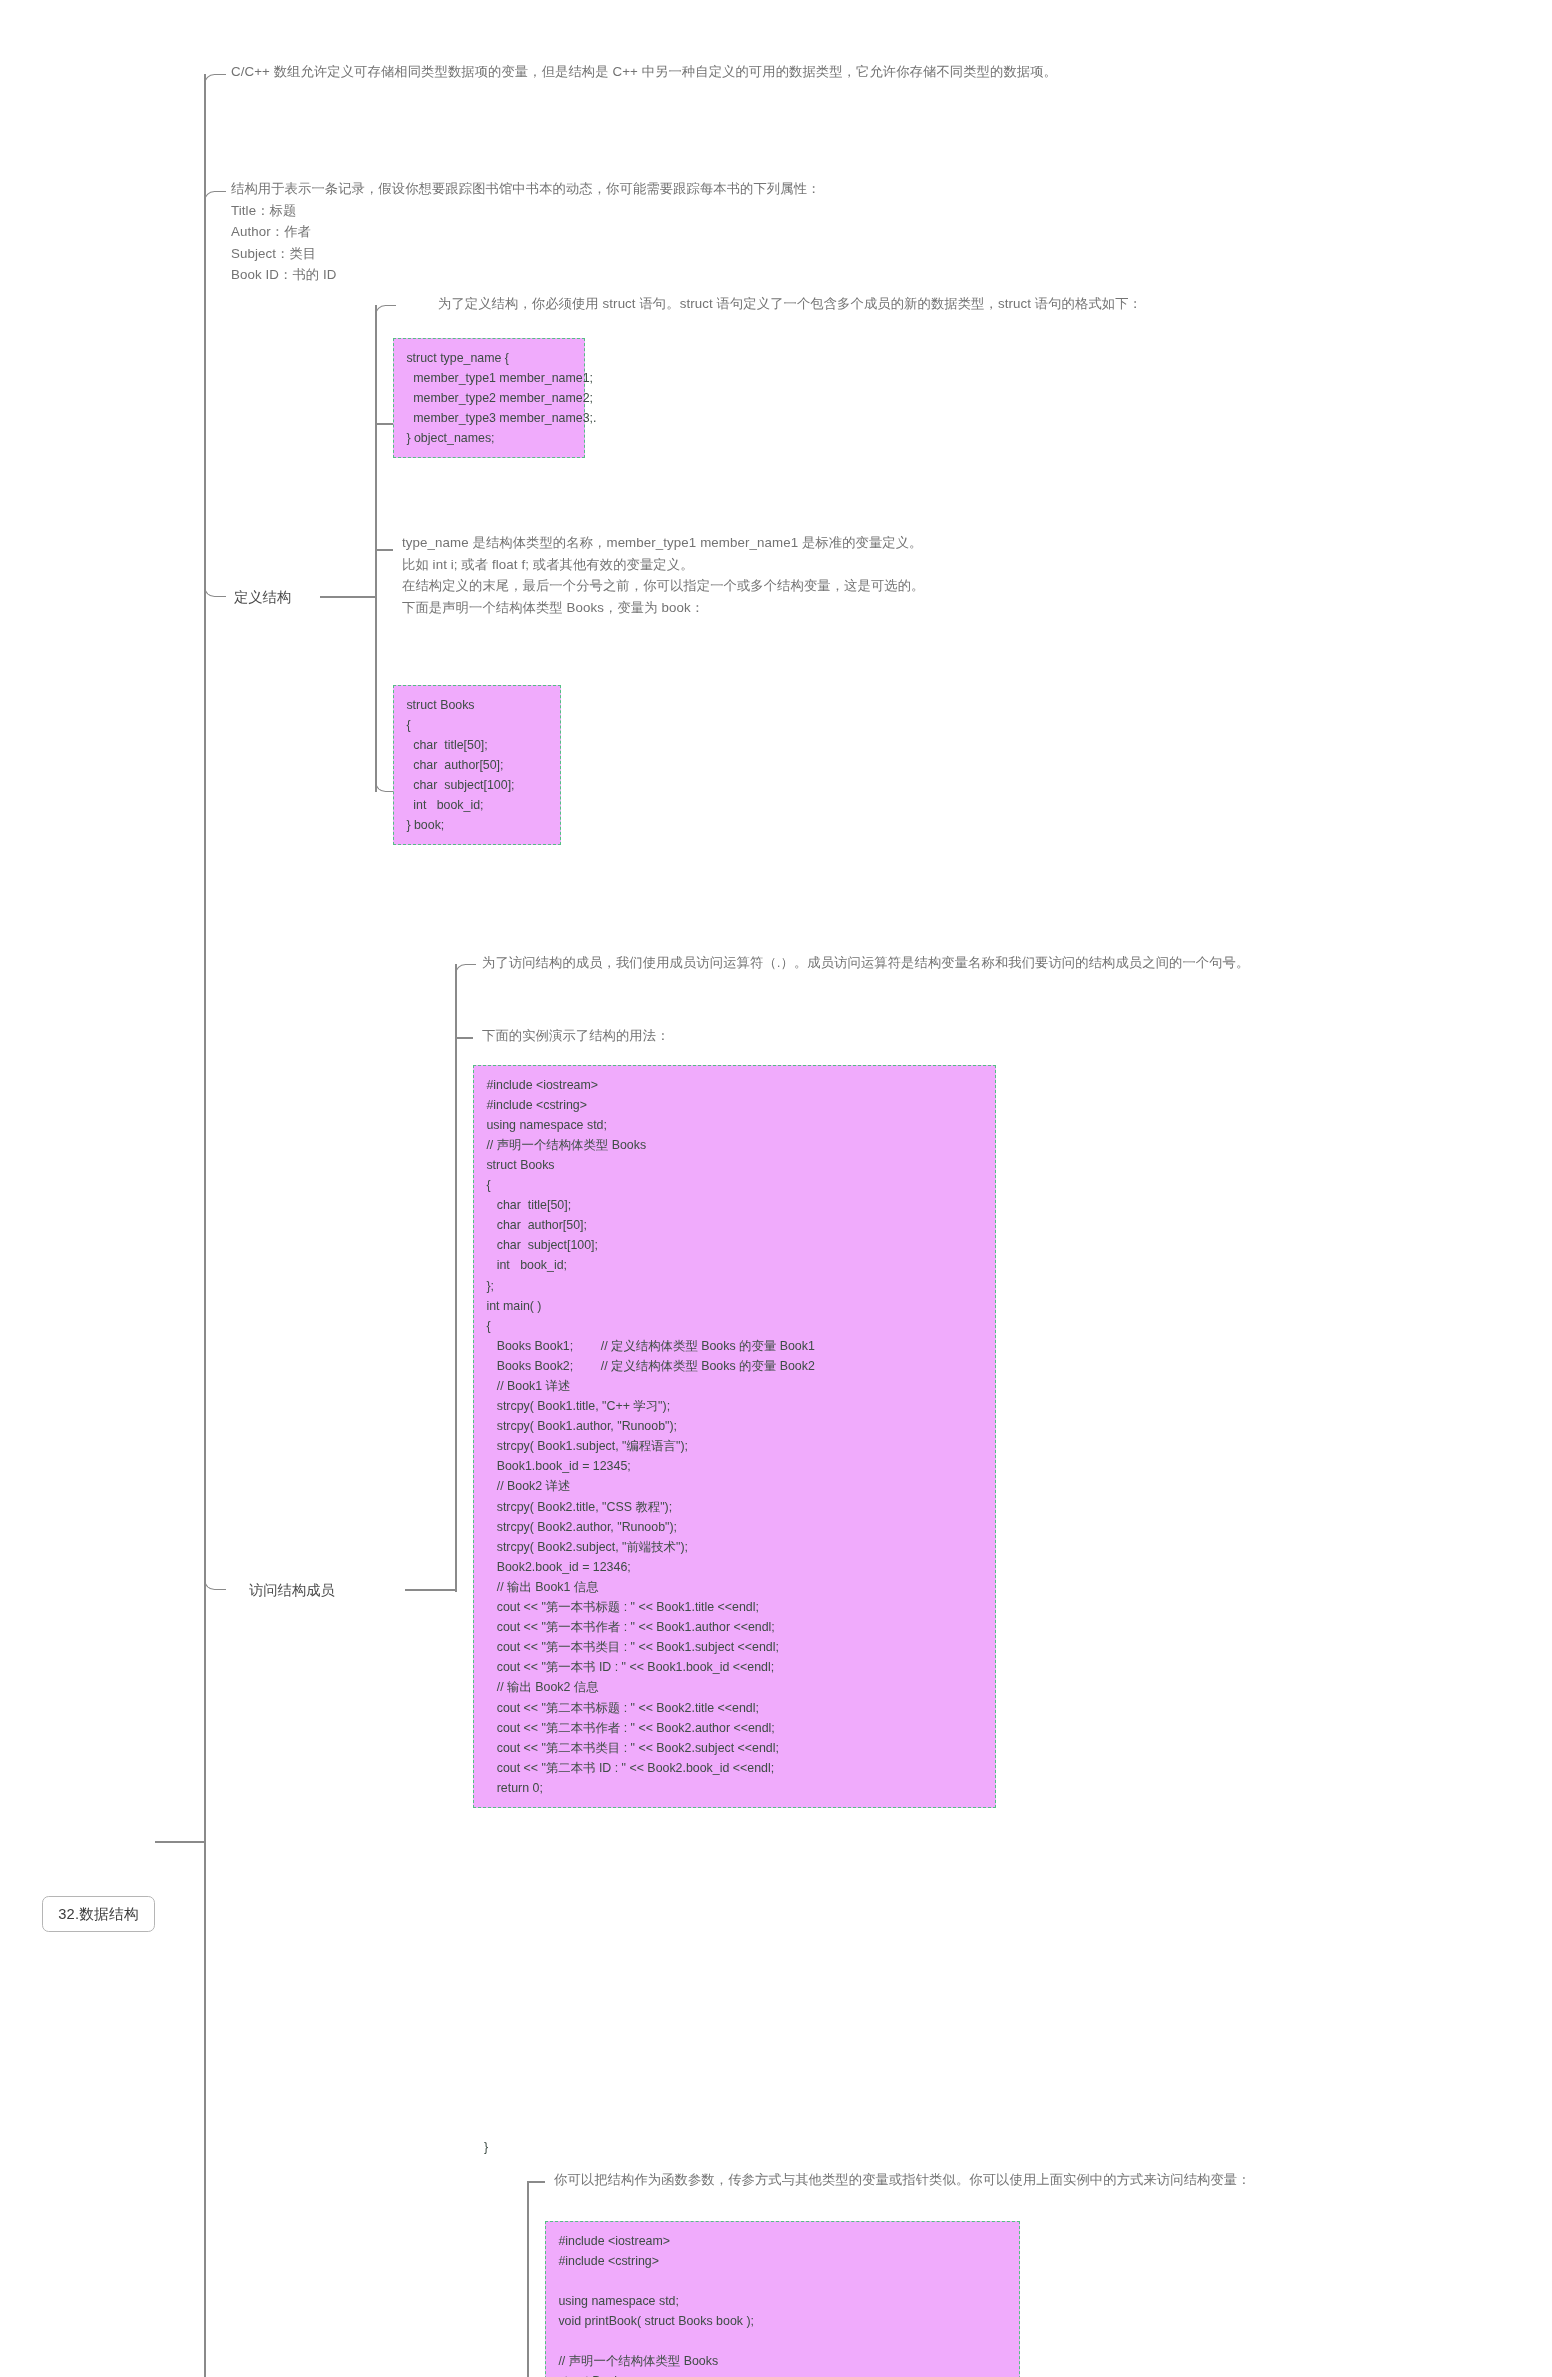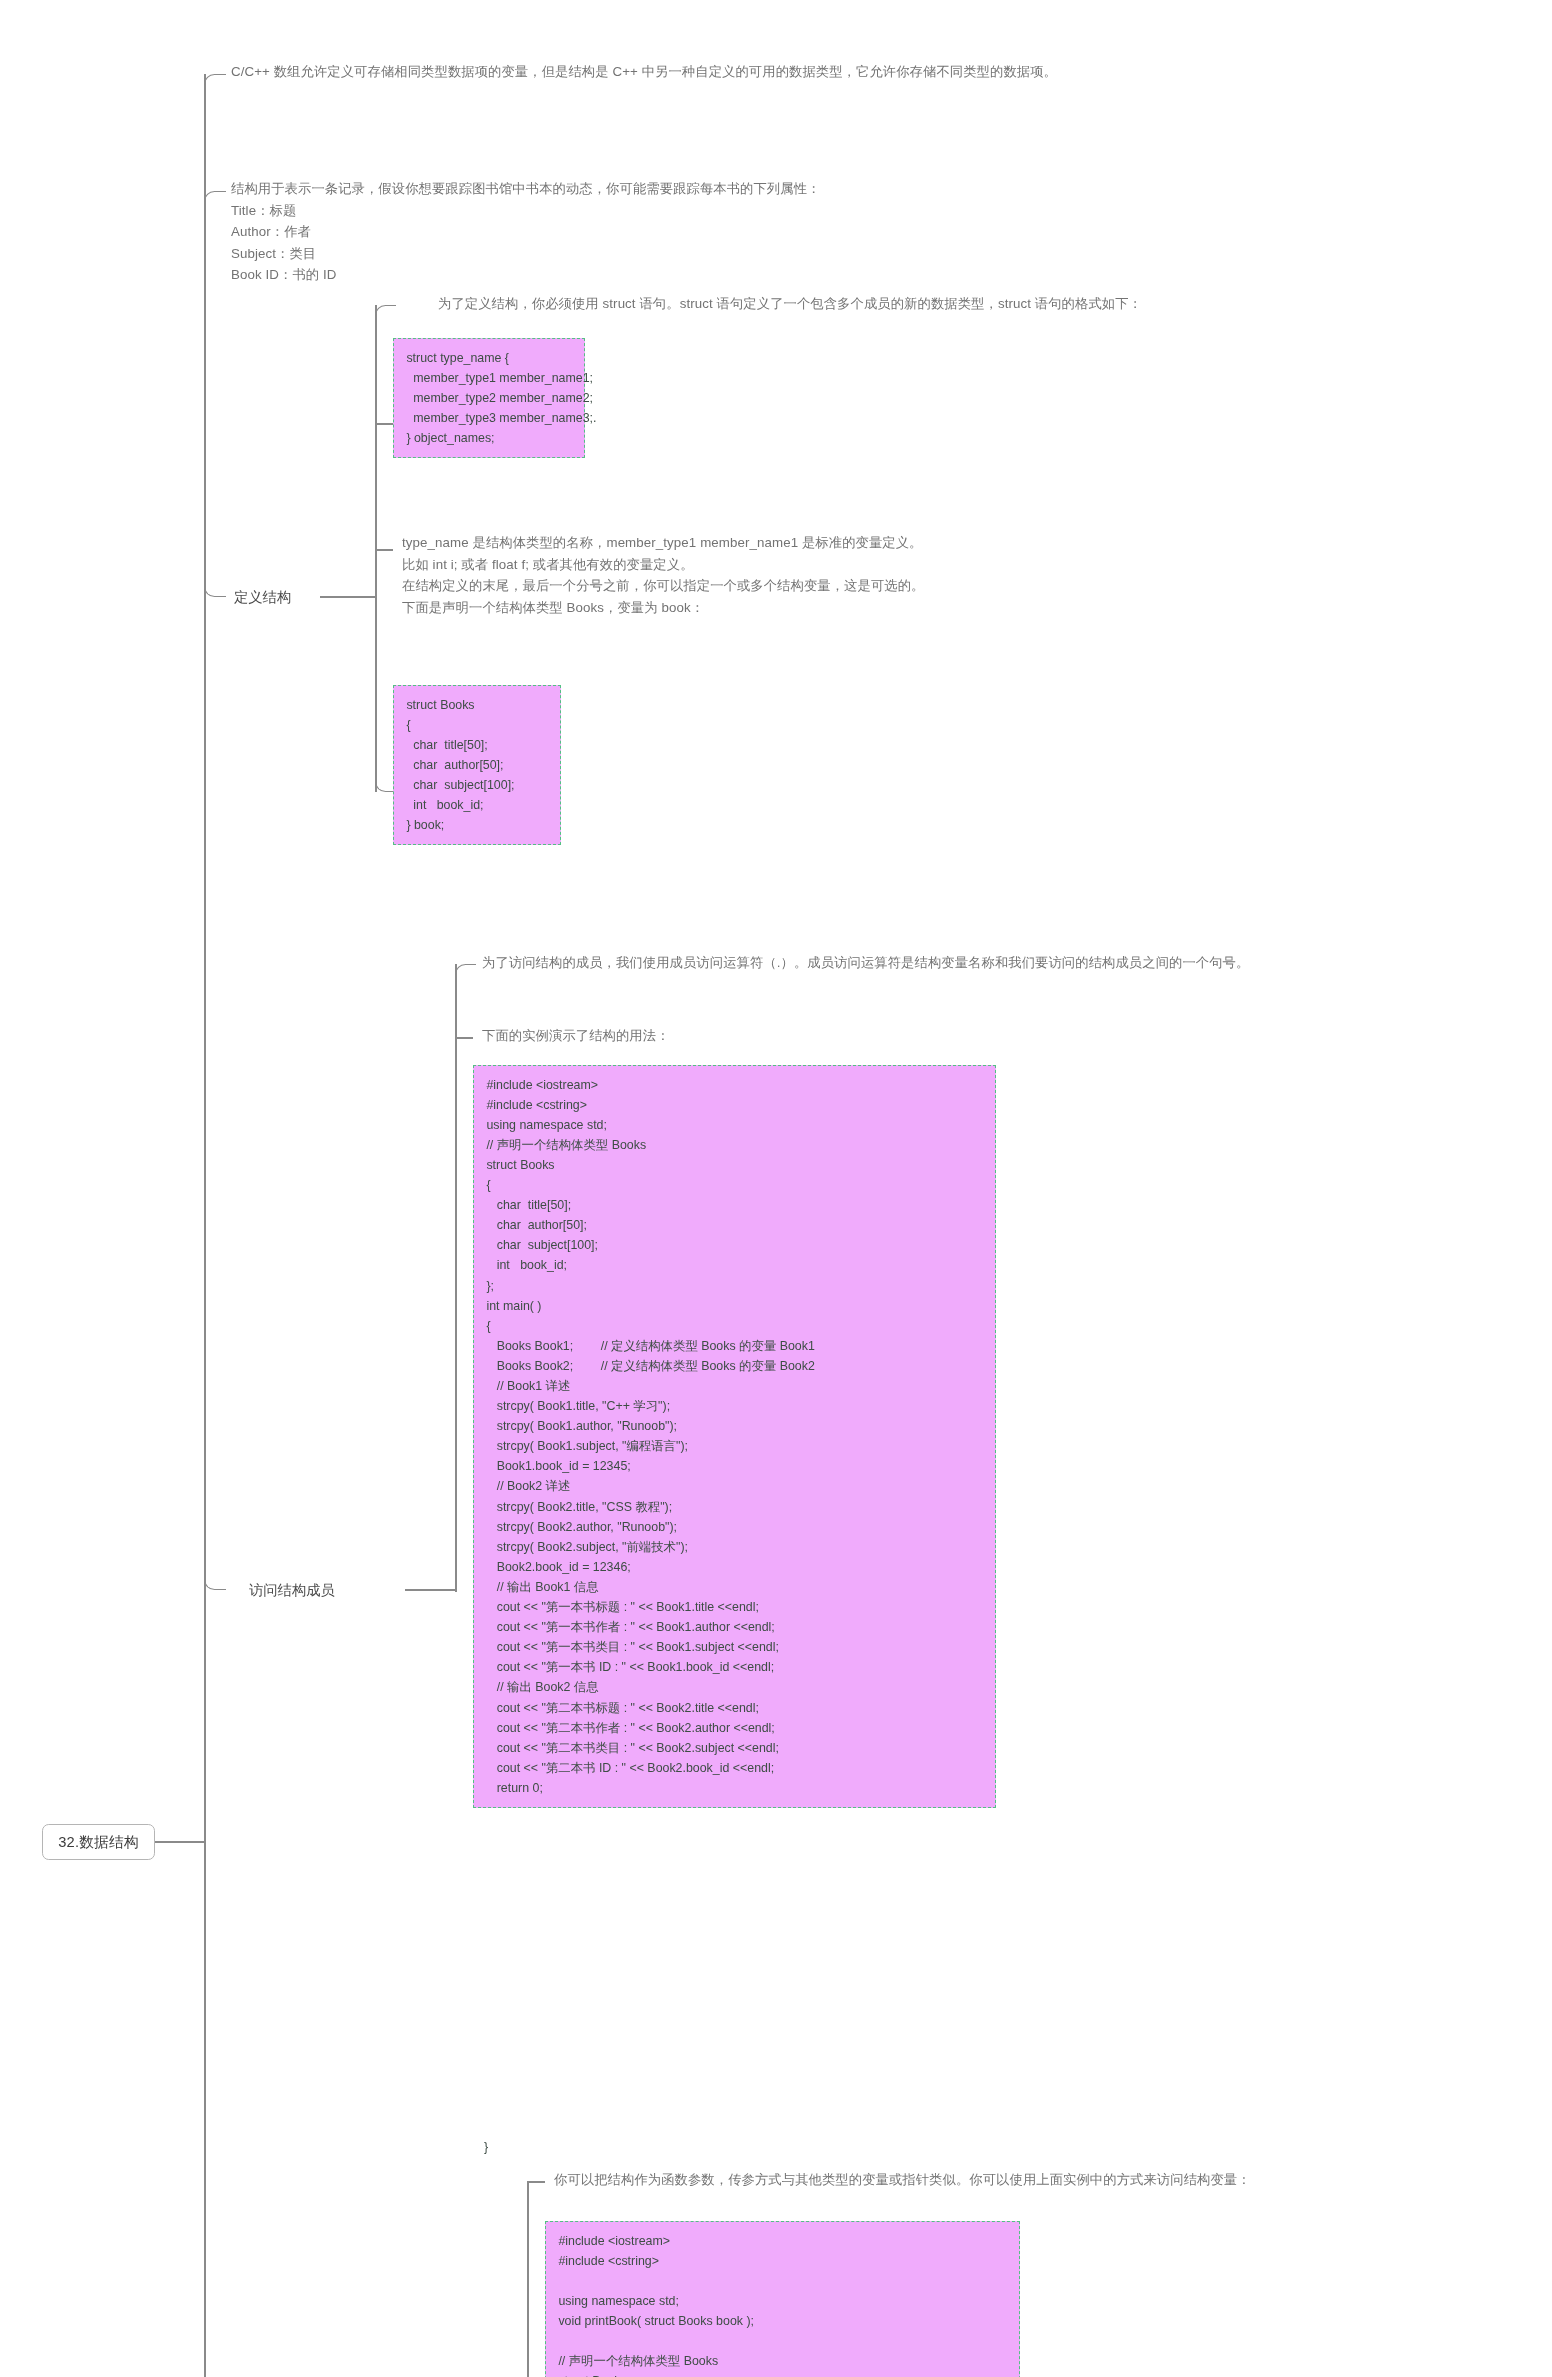--- a/index.html
+++ b/index.html
@@ -27,21 +27,21 @@
     border-color: #8a8a8a;
     border-style: solid;
     border-width: 0;
   }
   .corner.tl { border-left-width: 1.9px; border-top-width: 1.9px; border-top-left-radius: 10.5px; }
   .corner.bl { border-left-width: 1.9px; border-bottom-width: 1.9px; border-bottom-left-radius: 10.5px; }
 
   
   #root-node {
     position: absolute;
-    left: 42px; top: 1824px;
+    left: 42px; top: 1896px;
     width: 113px; height: 36px;
     border: 1.4px solid #b5b5b5;
     border-radius: 6.7px;
     background: #ffffff;
     display: flex; align-items: center; justify-content: center;
     font-size: 14.7px;
     color: #3c3c3c;
     letter-spacing: 0.2px;
   }
 

